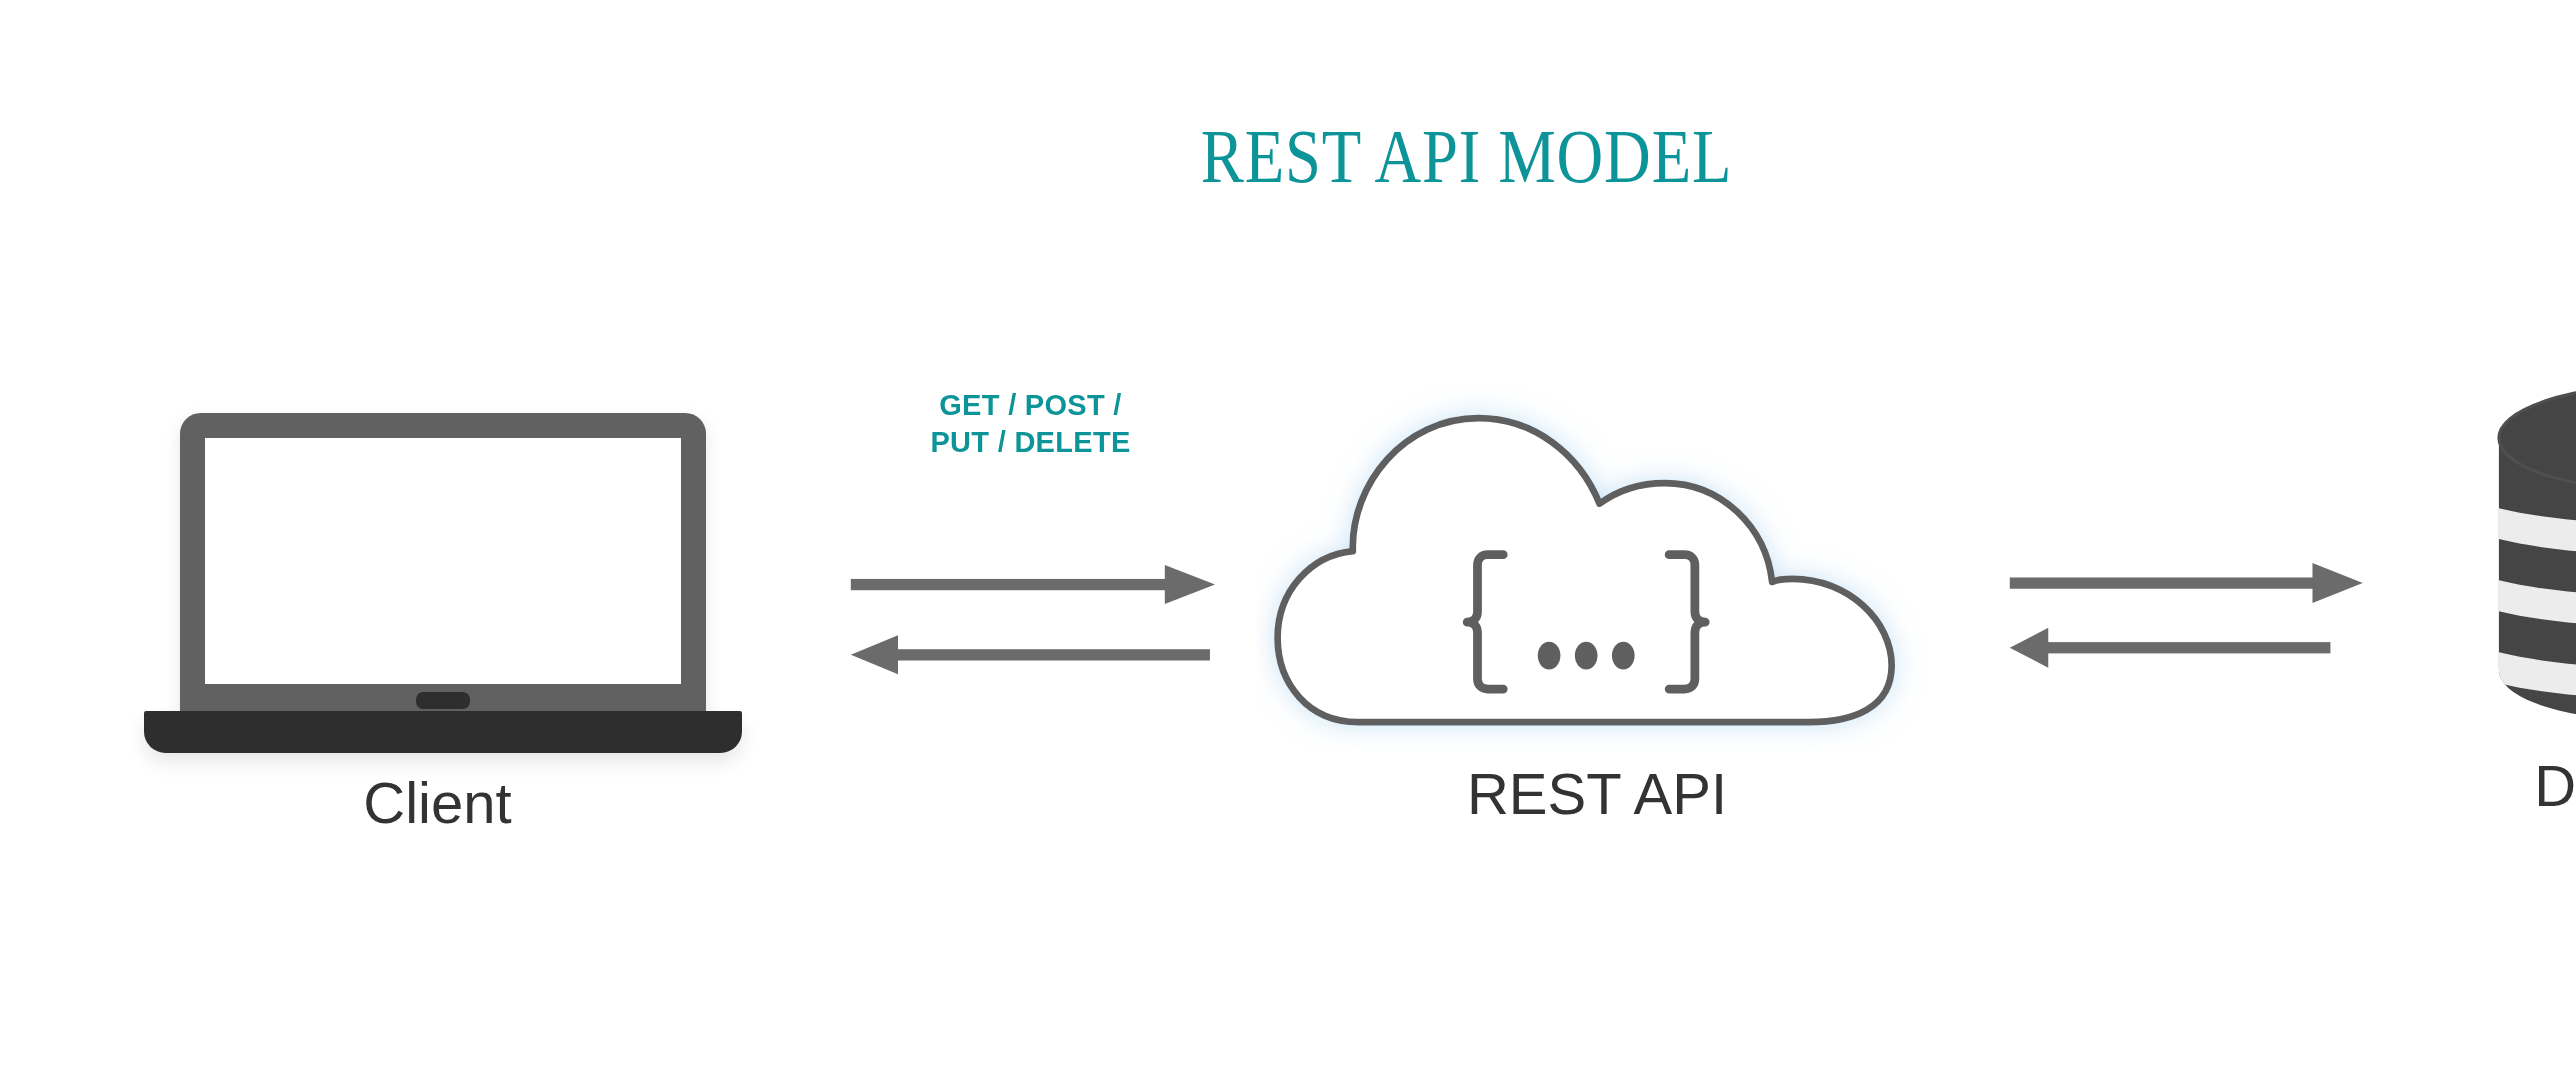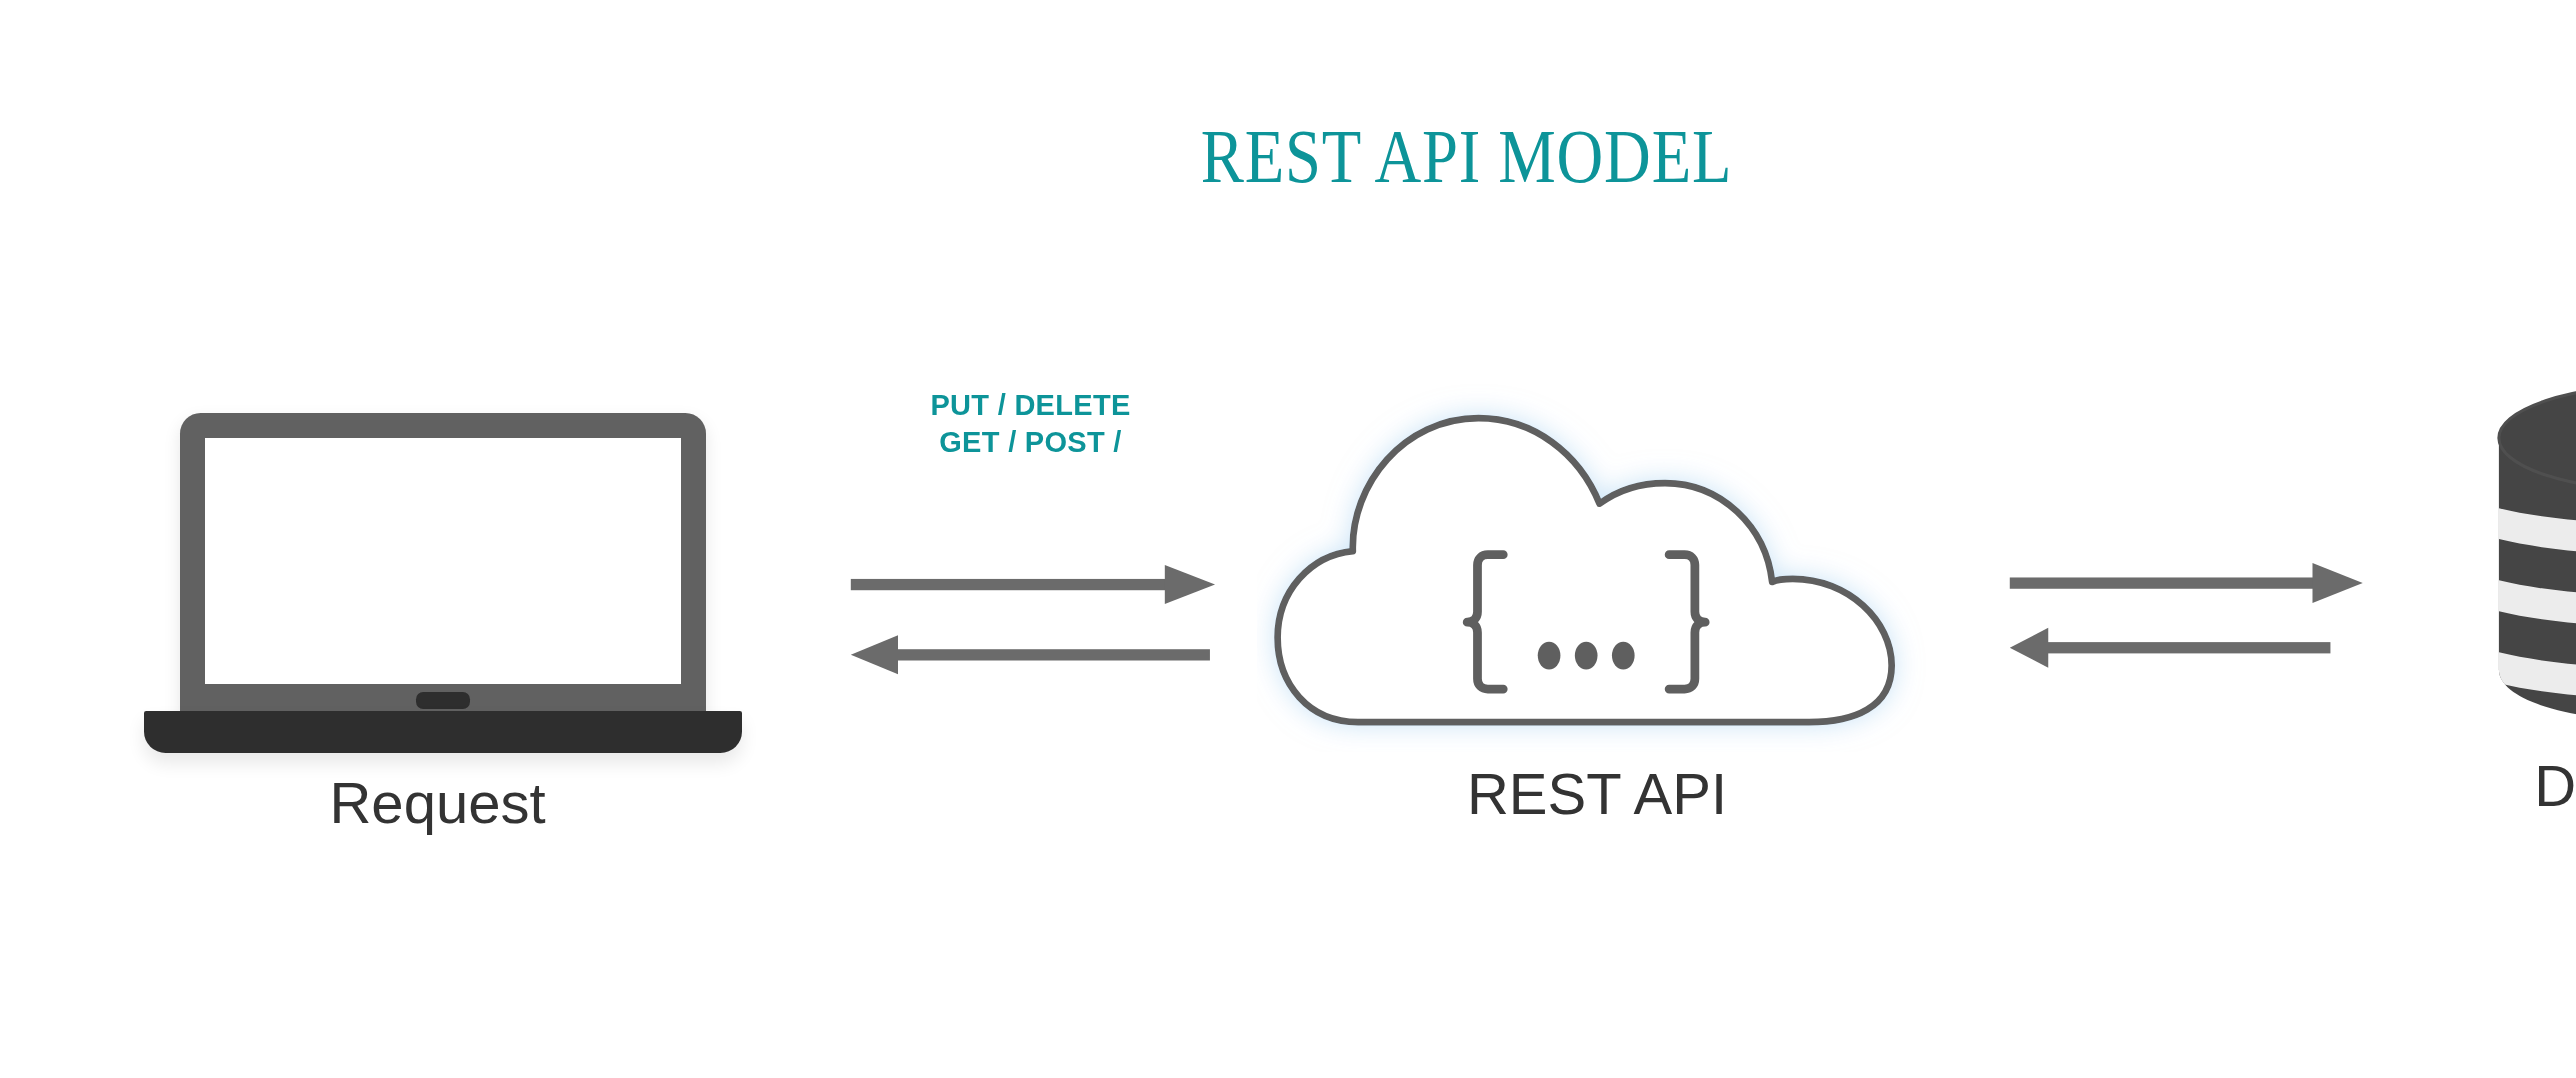--- a/index.html
+++ b/index.html
@@ -186,42 +186,42 @@
 
 <div class="node" id="client-node">
 
   <div class="laptop">
     <div class="laptop-lid"></div>
     <div class="laptop-screen"></div>
     <div class="laptop-trackpad-notch"></div>
     <div class="laptop-base"></div>
   </div>
 
-  <div class="node-label">Request</div>
+  <div class="node-label">Client</div>
 </div>
 
 <div class="arrow-pair" id="arrows-client-api">
   <svg width="371" height="118" viewBox="0 0 720 230" xmlns="http://www.w3.org/2000/svg">
 
     <g>
       <rect x="0" y="33" width="630" height="22" fill="#6b6b6b"></rect>
       <polygon points="612,6 710,44 612,82" fill="#6b6b6b"></polygon>
     </g>
 
     <g>
       <rect x="72" y="170" width="628" height="22" fill="#6b6b6b"></rect>
       <polygon points="92,143 0,181 92,219" fill="#6b6b6b"></polygon>
     </g>
   </svg>
 </div>
 
 <div class="edge-text" id="request-block">
   <div class="edge-gap-sm"></div>
+  <div class="edge-method">GET / POST /</div>
   <div class="edge-method">PUT / DELETE</div>
-  <div class="edge-method">GET / POST /</div>
 </div>
 
 <div class="edge-text" id="response-block">
   <div class="edge-gap-sm"></div>
 </div>
 
 <div class="node" id="restapi-node">
 
   <div class="cloud-wrap">
     <svg width="680" height="371" viewBox="0 0 1320 720" xmlns="http://www.w3.org/2000/svg">

